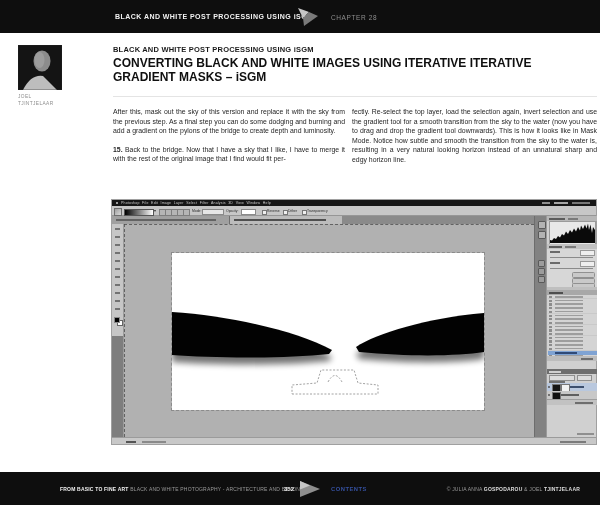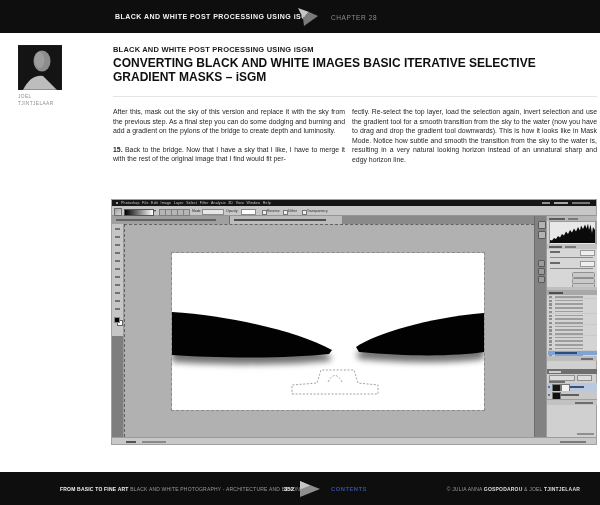--- a/index.html
+++ b/index.html
@@ -88,21 +88,21 @@
       <rect width="44" height="45" fill="none" stroke="#2a2a2a" stroke-width="0.6"></rect>
     </svg>
     <div class="caption">
       <div>JOEL</div>
       <div>TJINTJELAAR</div>
     </div>
   </aside>
 
   <main>
     <div class="eyebrow">BLACK AND WHITE POST PROCESSING USING iSGM</div>
-    <h1 class="title" style="margin:0;">CONVERTING BLACK AND WHITE IMAGES BASIC ITERATIVE SELECTIVE GRADIENT MASKS – iSGM</h1>
+    <h1 class="title" style="margin:0;">CONVERTING BLACK AND WHITE IMAGES USING ITERATIVE ITERATIVE GRADIENT MASKS – iSGM</h1>
     <div class="rule"></div>
 
     <div class="col" style="left:113px;width:232px;">
       <p>After this, mask out the sky of this version and replace it with the sky from the previous step. As a final step you can do some dodging and burning and add a gradient on the pylons of the bridge to create depth and luminosity.</p>
       <p class="p2"><b>15.</b><span> Back to the bridge. Now that I have a sky that I like, I have to merge it with the rest of the original image that I find would fit per-</span></p>
     </div>
     <div class="col" style="left:352px;width:245px;">
       <p>fectly. Re-select the top layer, load the selection again, invert selection and use the gradient tool for a smooth transition from the sky to the water (now you have to drag and drop the gradient tool downwards). This is how it looks like in Mask Mode. Notice how subtle and smooth the transition from the sky to the water is, resulting in a very natural looking horizon instead of an unnatural sharp and edgy horizon line.</p>
     </div>
 

